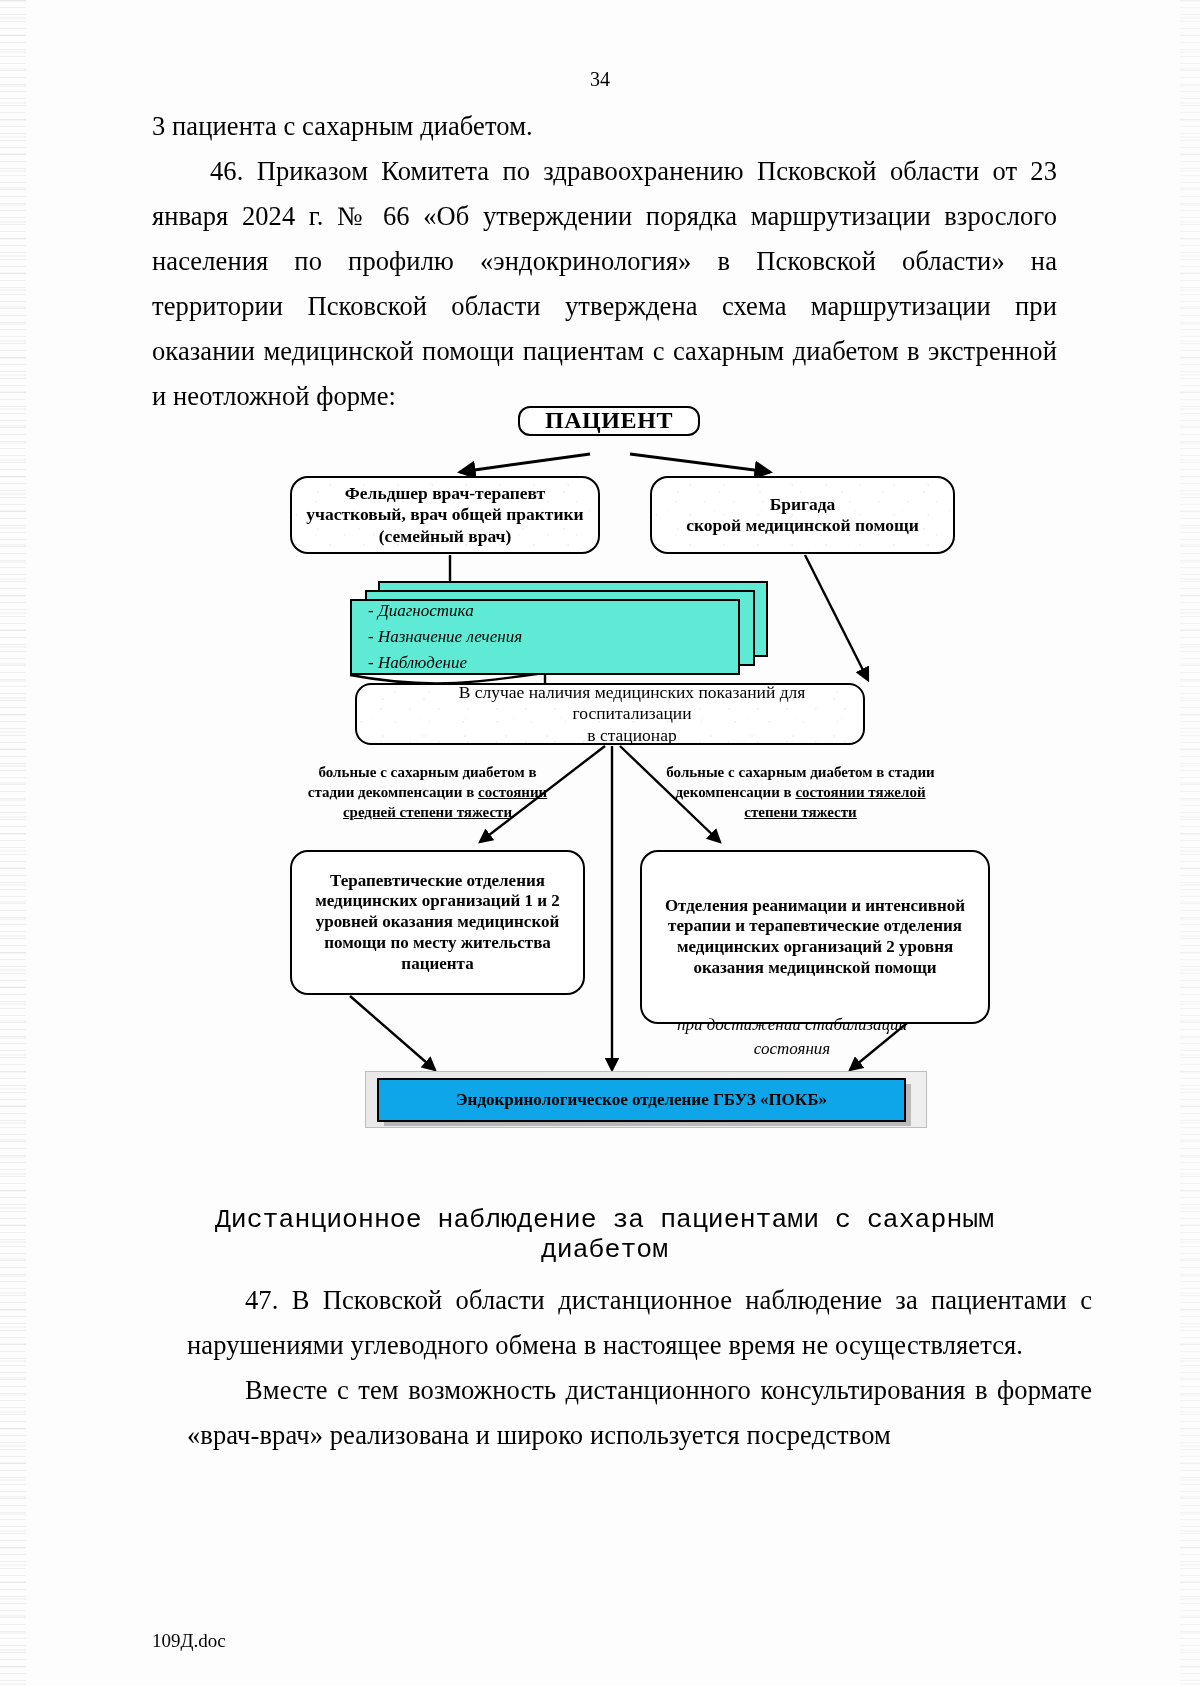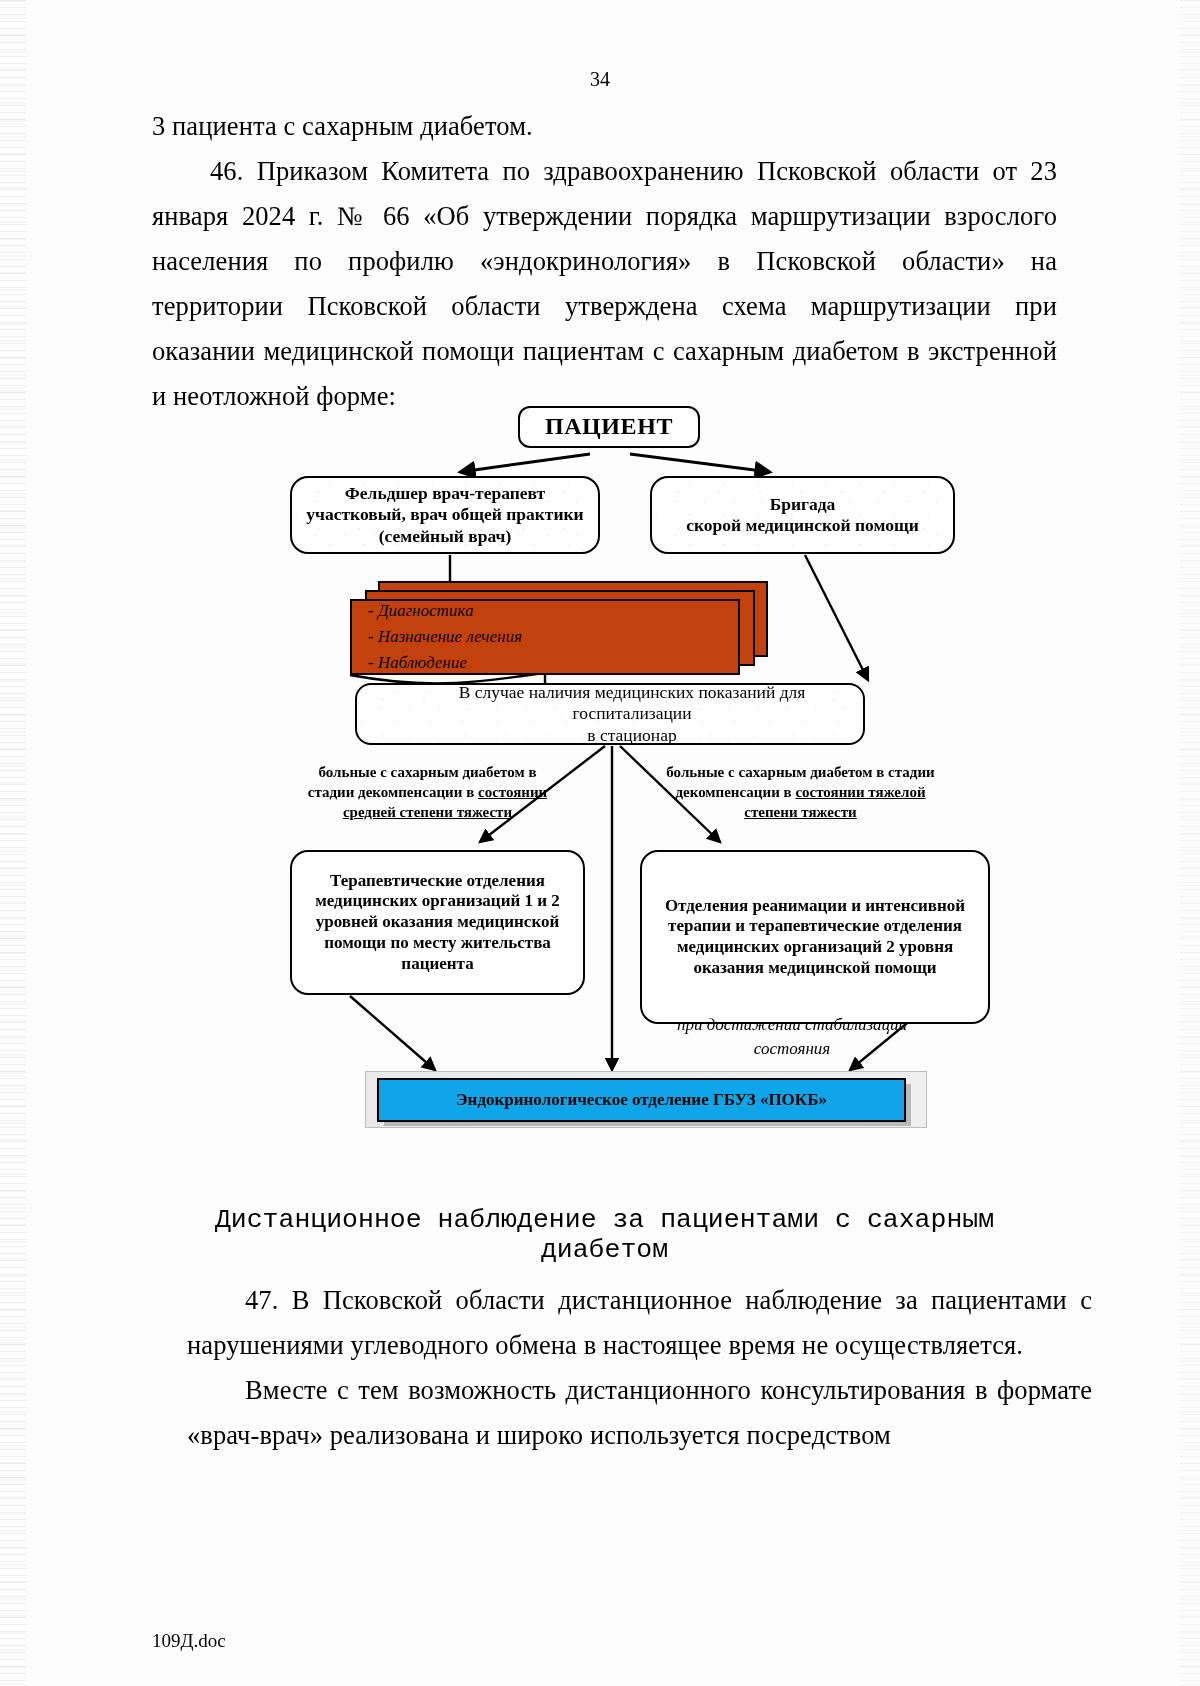--- a/index.html
+++ b/index.html
@@ -70,37 +70,37 @@
     background:
       radial-gradient(circle at 12% 22%, rgba(0,0,0,.055) 0 1px, transparent 1px),
       radial-gradient(circle at 63% 38%, rgba(0,0,0,.05) 0 1px, transparent 1px),
       radial-gradient(circle at 82% 72%, rgba(0,0,0,.05) 0 1px, transparent 1px),
       radial-gradient(circle at 33% 81%, rgba(0,0,0,.045) 0 1px, transparent 1px),
       #ffffff;
     background-size:34px 30px,41px 37px,29px 33px,47px 41px,100% 100%;
   }
 
   #node-patient{
-    left:368px;top:8px;width:182px;height:42px;border-radius:12px;justify-content:center;
+    left:368px;top:8px;width:182px;height:30px;border-radius:12px;justify-content:center;
   }
   #node-patient .txt{font-size:24px;letter-spacing:.6px;}
 
   #node-feldsher{
     left:140px;top:78px;width:310px;height:78px;
   }
   #node-feldsher .txt{font-size:17.5px;}
 
   #node-brigade{
     left:500px;top:78px;width:305px;height:78px;
   }
   #node-brigade .txt{font-size:17.5px;}
 
   
   .stackbox{
-    position:absolute;border:2.2px solid #000;background:#c2410c;box-sizing:border-box;
+    position:absolute;border:2.2px solid #000;background:#5eead4;box-sizing:border-box;
   }
   #stack-back2{left:228px;top:183px;width:390px;height:76px;}
   #stack-back1{left:215px;top:192px;width:390px;height:76px;}
   #stack-front{
     left:200px;top:201px;width:390px;height:76px;
     display:flex;align-items:center;
   }
   #stack-front .list{
     font-size:17px;font-style:italic;line-height:1.52;padding-left:16px;
   }

